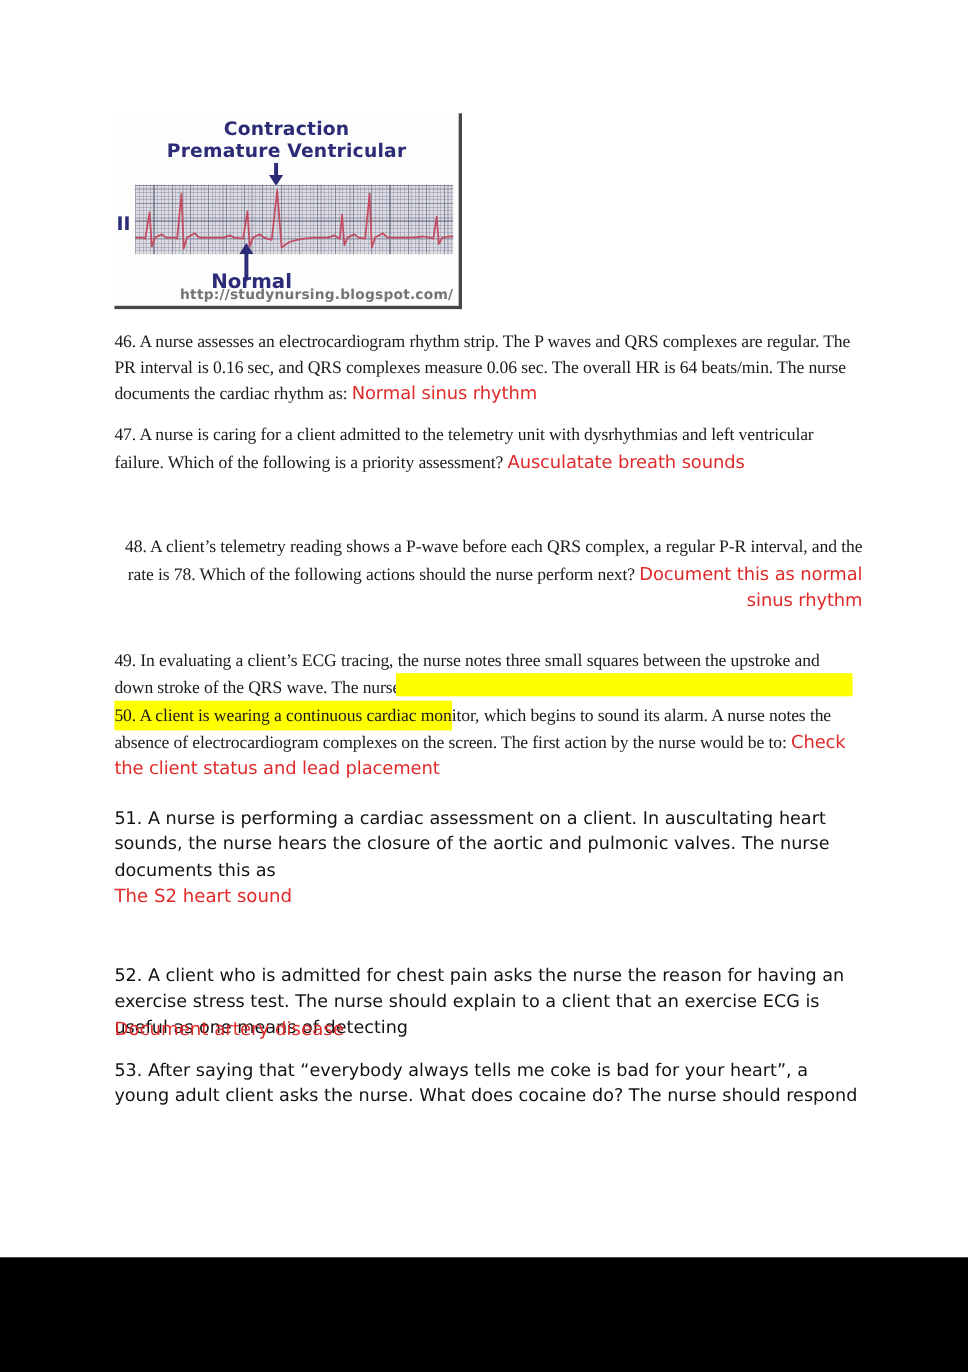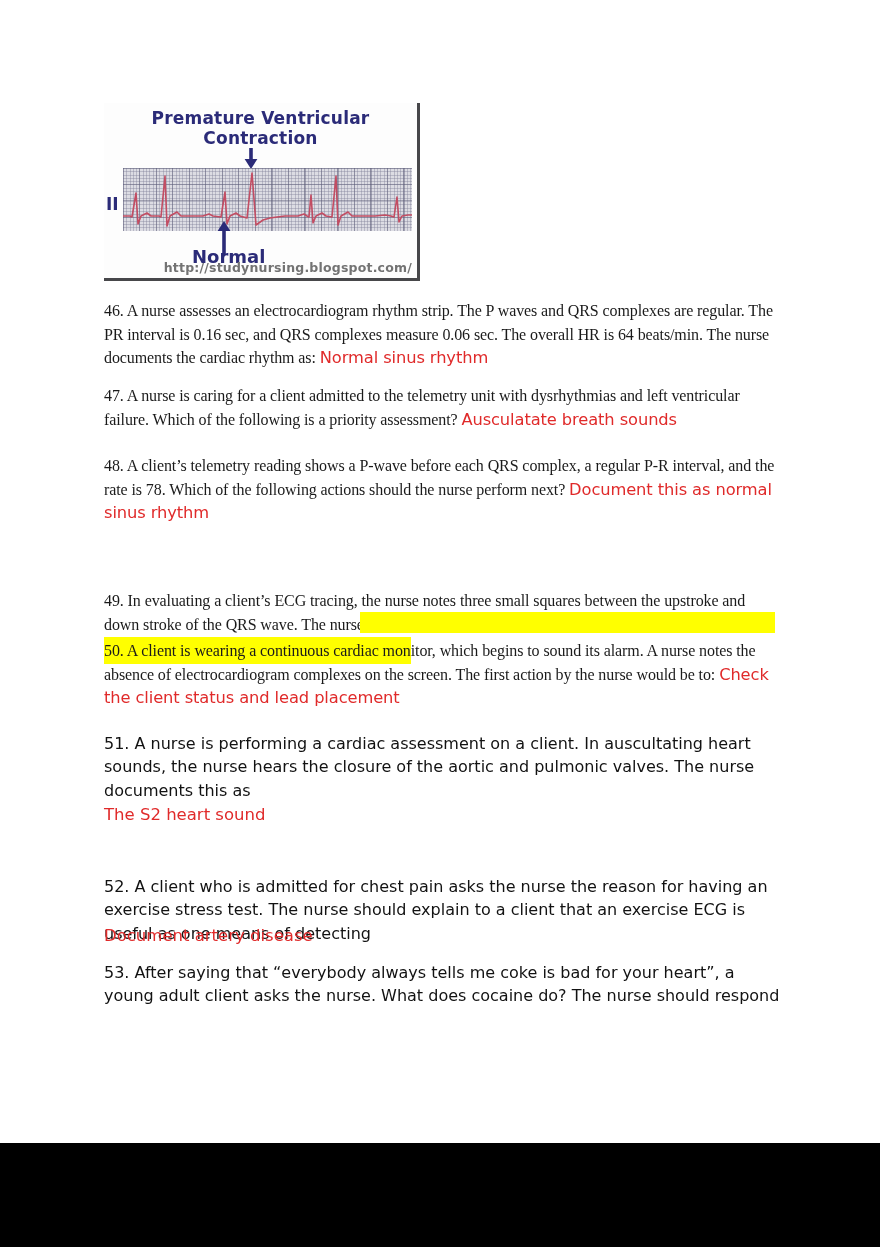--- a/index.html
+++ b/index.html
@@ -39,22 +39,22 @@
   .hl-bar{position:absolute;left:256px;top:612px;width:415px;height:21px;background:#ffff00;}
   .footer-band{position:absolute;left:0;top:1143px;width:880px;height:104px;background:#000000;}
 </style>
 </head>
 <body>
 
 <div class="page">
 
   <div class="ecg-figure">
     <div class="ecg-title">
+      <div>Contraction</div>
       <div>Premature Ventricular</div>
-      <div>Contraction</div>
     </div>
 
     <svg class="arrow" style="left:140px;top:45px;" width="14" height="21" viewBox="0 0 14 21">
       <path d="M5.2 0 h3.6 v11 h4.6 L7 21 0.6 11 h4.6 z" fill="#2b2b78"></path>
     </svg>
 
     <div class="ecg-strip">
       <svg class="ecg-trace" viewBox="0 0 289 63" preserveAspectRatio="none">
         <path d="M0,48 L7,48 L9,49 L13,25 L15,56 L18,48 L24,45 L28,48
                  L36,48 L38,49 L42,8 L44,58 L47,48 L54,44 L58,48
@@ -76,21 +76,21 @@
     <div class="normal-label">Normal</div>
     <div class="watermark">http://studynursing.blogspot.com/</div>
   </div>
 
   <div class="content">
 
     <p class="q q-serif" style="top:299px;"><span>46. A nurse assesses an electrocardiogram rhythm strip. The P waves and QRS complexes are regular. The PR interval is 0.16 sec, and QRS complexes measure 0.06 sec. The overall HR is 64 beats/min. The nurse documents the cardiac rhythm as: </span><span class="ans">Normal sinus rhythm</span></p>
 
     <p class="q q-serif" style="top:384px;"><span>47. A nurse is caring for a client admitted to the telemetry unit with dysrhythmias and left ventricular failure. Which of the following is a priority assessment? </span><span class="ans">Ausculatate breath sounds</span></p>
 
-    <p class="q q-serif" style="top:454px;"><span>48. A client’s telemetry reading shows a P-wave before each QRS complex, a regular P-R interval, and the rate is 78. Which of the following actions should the nurse perform next? </span><span class="ans">Document this as normal sinus rhythm</span></p>
+    <p class="q q-serif" style="top:486px;text-align:right;"><span>48. A client’s telemetry reading shows a P-wave before each QRS complex, a regular P-R interval, and the rate is 78. Which of the following actions should the nurse perform next? </span><span class="ans">Document this as normal sinus rhythm</span></p>
 
     <p class="q q-serif" style="top:552px;margin-top:37px;"><span>49. In evaluating a client’s ECG tracing, the nurse notes three small squares between the upstroke and down stroke of the QRS wave. The nurse should record the QRS interval as: </span><span class="ans">0.12</span></p>
 
     <div class="hl-bar"></div>
 
     <p class="q q-serif" style="top:639px;"><mark class="hl">50. A client is wearing a continuous cardiac mon</mark><span>itor, which begins to sound its alarm. A nurse notes the absence of electrocardiogram complexes on the screen. The first action by the nurse would be to: </span><span class="ans">Check the client status and lead placement</span></p>
 
     <p class="q q-sans" style="top:732px;"><span>51. A nurse is performing a cardiac assessment on a client. In auscultating heart sounds, the nurse hears the closure of the aortic and pulmonic valves. The nurse documents this as</span></p>
 
     <p class="ans-block" style="top:803px;">The S2 heart sound</p>

